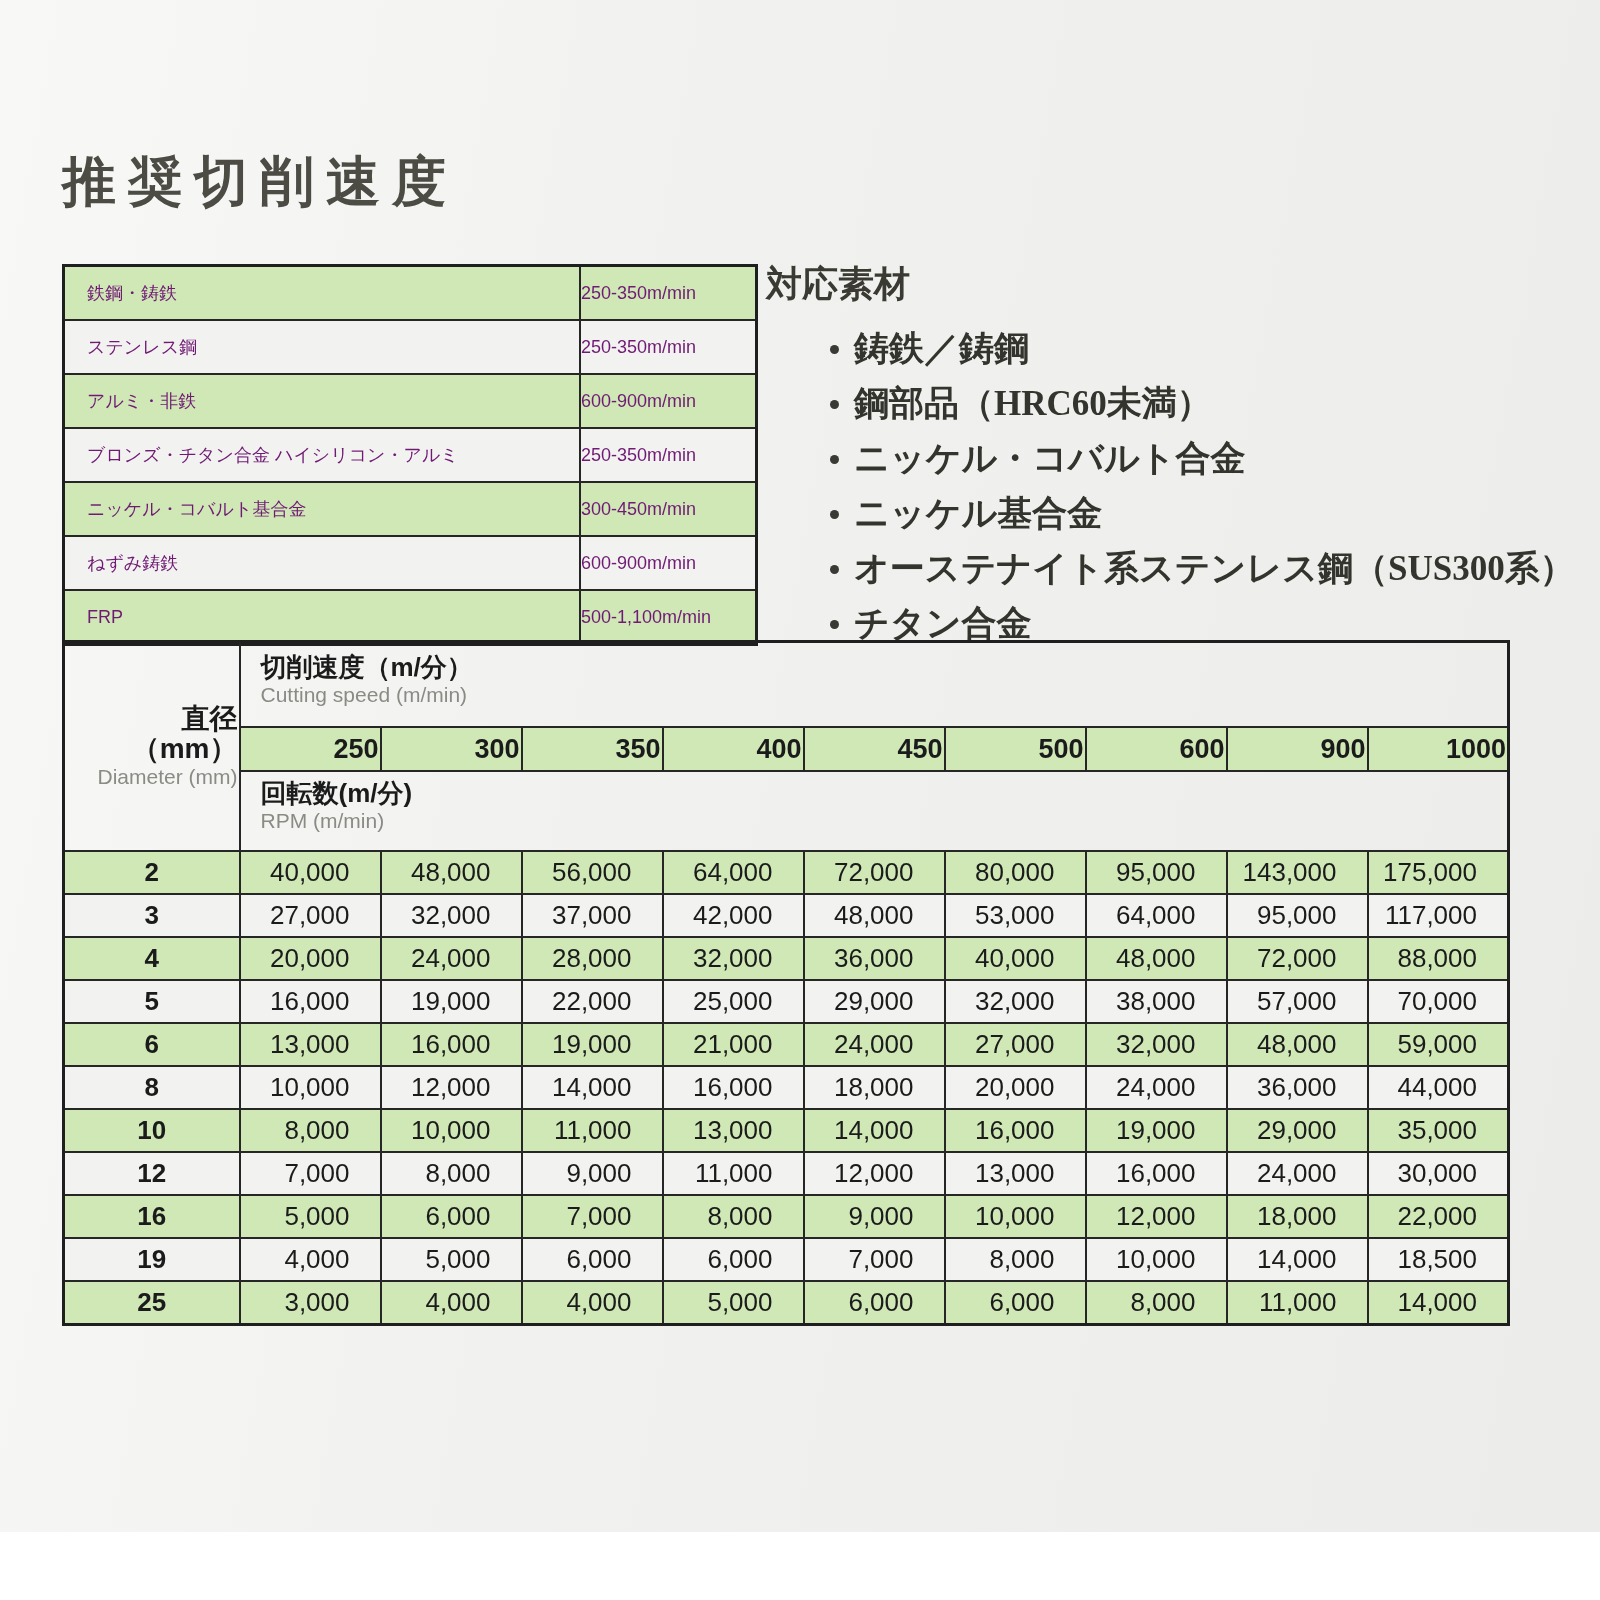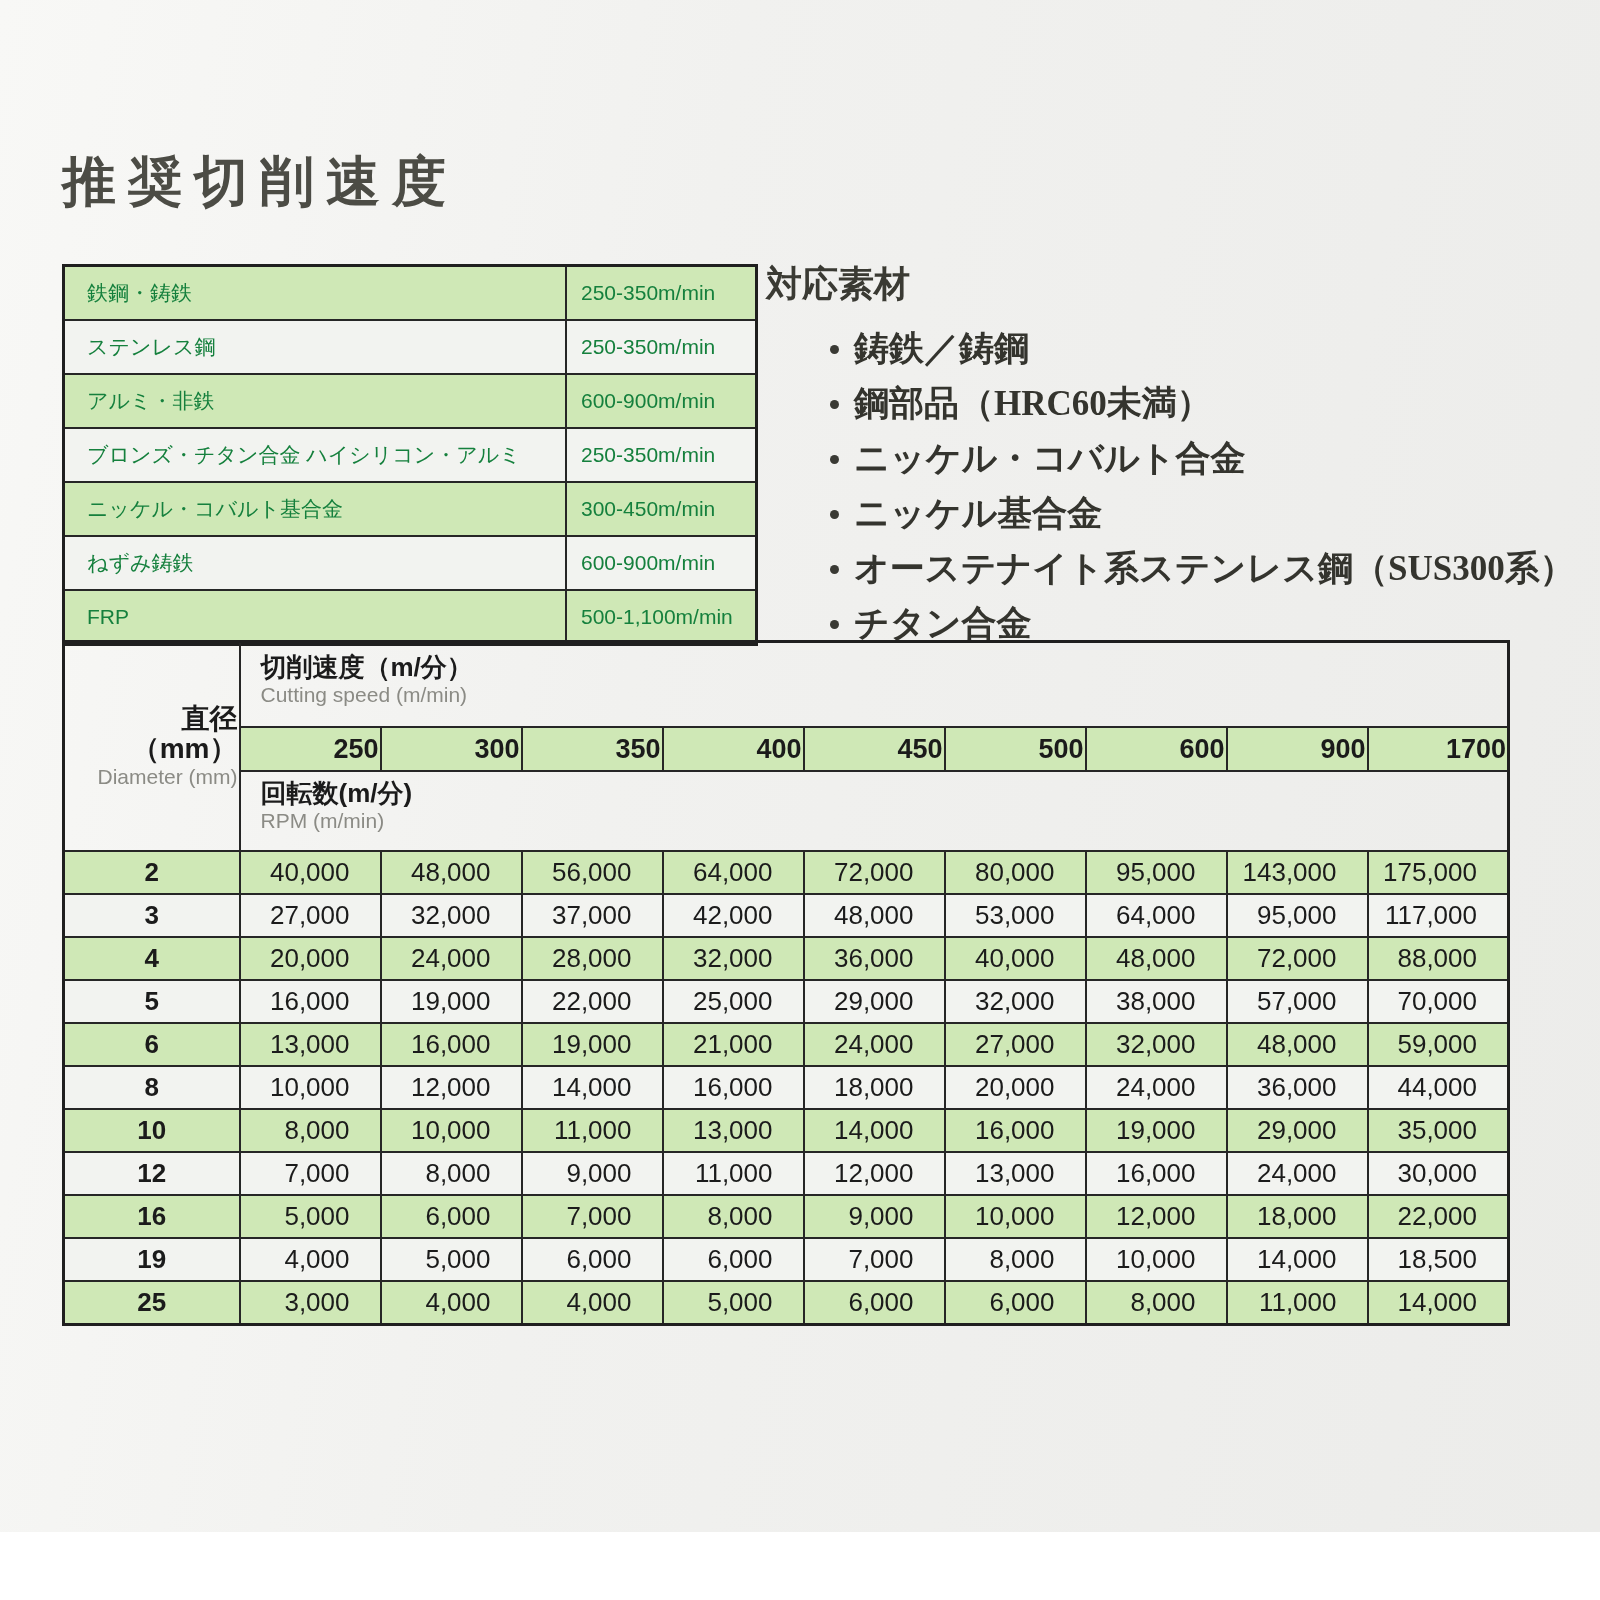--- a/index.html
+++ b/index.html
@@ -12,24 +12,24 @@
     position:absolute;left:62px;top:146px;margin:0;
     font-size:54px;font-weight:700;letter-spacing:12px;color:#4c4c45;
   }
 
   
   .materials{
     position:absolute;left:62px;top:264px;width:696px;
     border-collapse:collapse;table-layout:fixed;border:3px solid #1f1f1f;
   }
   .materials td{
-    border:2px solid #262626;height:50px;font-size:21px;vertical-align:middle;color:#15803d;
+    border:2px solid #262626;height:50px;font-size:18px;vertical-align:middle;color:#701a75;
   }
   .materials .mat-label{padding-left:22px}
-  .materials .mat-value{width:173px;padding-left:14px}
+  .materials .mat-value{width:173px;padding-left:0}
   tr.green td,tr.green th{background:var(--green,#cfe8b6)}
   tr.light td,tr.light th{background:#f2f3f0}
 
   
   .compat{position:absolute;left:766px;top:260px;color:#34342e}
   .compat-heading{
     font-size:36px;font-weight:700;font-family:"Liberation Serif",serif;color:#3a3a33;
   }
   .compat-list{list-style:none;margin:12px 0 0 64px;padding:0}
   .compat-list li{
@@ -140,21 +140,21 @@
       </tr>
       <tr id="speed-cols" class="speed-cols">
           <th>250</th>
           <th>300</th>
           <th>350</th>
           <th>400</th>
           <th>450</th>
           <th>500</th>
           <th>600</th>
           <th>900</th>
-          <th>1700</th>
+          <th>1000</th>
         </tr>
       <tr>
         <th colspan="9" class="rpm-head">
           <span class="jp">回転数(m/分)</span>
           <span class="en">RPM (m/min)</span>
         </th>
       </tr>
     </thead>
     <tbody id="speed-body">
         <tr class="green">

